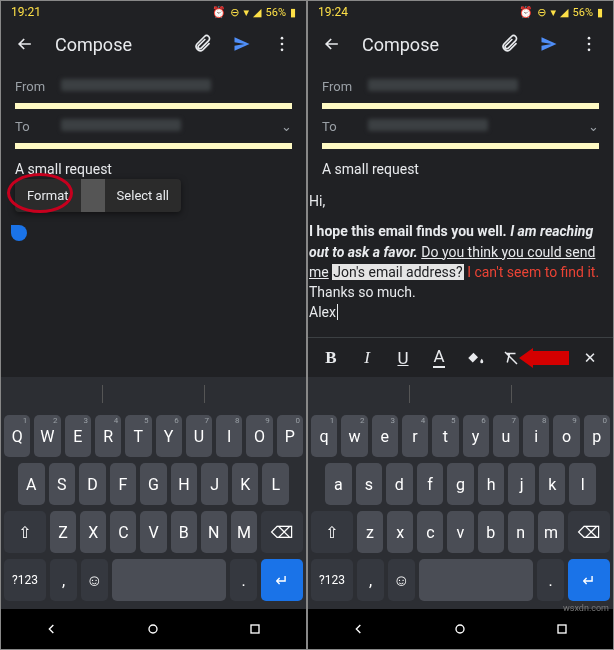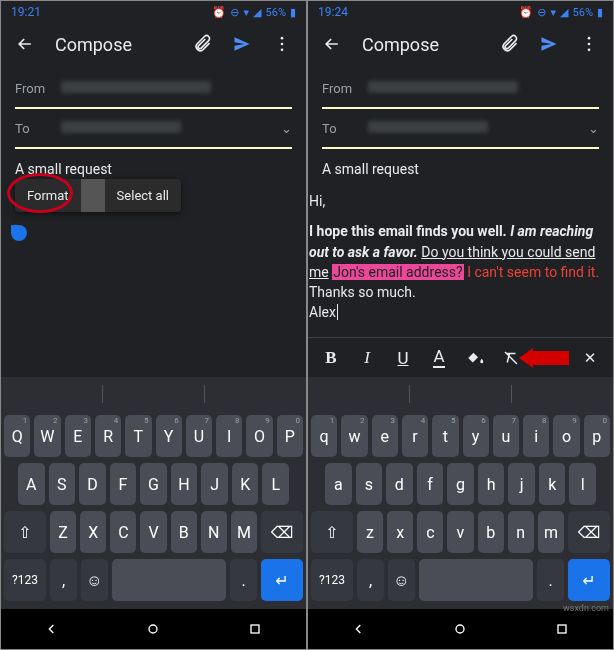--- a/index.html
+++ b/index.html
@@ -1,24 +1,24 @@
 <!DOCTYPE html>
 <html><head>
 <meta charset="utf-8">
 <style>
   * { box-sizing: border-box; margin: 0; padding: 0; font-family: Roboto, Arial, sans-serif; }
   body { background: #888; width: 614px; height: 650px; display: flex; gap: 2px; padding: 1px; font-size: 13px; color: #e8eaed; }
   .phone { width: 305px; height: 648px; background: #202124; display: flex; flex-direction: column; position: relative; }
-  .status { height: 22px; display: flex; justify-content: space-between; align-items: center; padding: 4px 10px; font-size: 12px; color: #3b82f6; }
+  .status { height: 22px; display: flex; justify-content: space-between; align-items: center; padding: 4px 10px; font-size: 12px; color: #fde047; }
   .status .icons { display: flex; align-items: center; gap: 4px; font-size: 11px; }
   .appbar { height: 42px; display: flex; align-items: center; padding: 0 6px; gap: 4px; }
   .appbar .title { flex: 1; font-size: 18px; color: #e8eaed; padding-left: 8px; }
   .appbar .ico, .iconbtn { width: 36px; height: 36px; display: flex; align-items: center; justify-content: center; color: #e8eaed; cursor: pointer; }
   .fields { padding: 4px 14px 0; }
-  .row { display: flex; align-items: center; height: 40px; border-bottom: 2px solid #fef9c3; font-size: 13px; }
+  .row { display: flex; align-items: center; height: 40px; border-bottom: 6px solid #fef9c3; font-size: 13px; }
   .row .lbl { width: 46px; color: #9aa0a6; }
   .row .val { flex: 1; color: #9aa0a6; }
   .row .chev { color: #9aa0a6; width: 16px; text-align: right; }
   .subject { padding: 12px 14px 8px; font-size: 14px; color: #e8eaed; }
   .body { padding: 6px 1px; font-size: 14px; line-height: 1.45; flex: 1; position: relative; }
   .ctxmenu { position: absolute; top: 178px; left: 14px; background: #2b2b2b; border-radius: 4px; display: flex; font-size: 13px; overflow: hidden; box-shadow: 0 2px 6px rgba(0,0,0,.5); z-index: 3; }
   .ctxmenu span { padding: 9px 12px; cursor: pointer; }
   .ctxmenu .sep { width: 1px; background: #555; }
   .redcircle { position: absolute; top: 172px; left: 6px; width: 66px; height: 40px; border: 3px solid #c7001e; border-radius: 50%; z-index: 4; pointer-events: none; }
   .bluehandle { position: absolute; top: 224px; left: 10px; width: 16px; height: 16px; background: #1a73e8; border-radius: 0 50% 50% 50%; }
@@ -32,21 +32,21 @@
   .keyboard { background: #2c2e33; padding: 4px 3px 2px; }
   .krow { display: flex; justify-content: center; gap: 4px; margin-bottom: 6px; }
   .key { flex: 1; height: 42px; background: #4a4d55; border-radius: 5px; display: flex; align-items: center; justify-content: center; color: #fff; font-size: 16px; position: relative; max-width: 27px; }
   .key .hint { position: absolute; top: 1px; right: 3px; font-size: 8px; color: #9aa0a6; }
   .key.dark { background: #35383f; }
   .key.wide { max-width: 42px; flex: 1.5; }
   .key.space { flex: 4; max-width: none; }
   .key.enter { background: #1a73e8; max-width: 42px; flex: 1.5; }
   .navbar { height: 40px; background: #000; display: flex; justify-content: space-around; align-items: center; }
   .navbar .nbtn { width: 40px; height: 40px; display: flex; align-items: center; justify-content: center; color: #fff; cursor: pointer; }
-  .hl-green { background: #ec4899; color: #202124; padding: 0 1px; }
+  .hl-green { background: #e5e5e5; color: #202124; padding: 0 1px; }
   .hl-red { color: #ea4335; }
   .ul { text-decoration: underline; }
   .it { font-style: italic; }
   .bd { font-weight: 700; }
   .cursor { border-right: 1px solid #e8eaed; padding-right: 1px; }
   svg { display: block; }
   .watermark { position: absolute; bottom: 36px; right: 4px; font-size: 9px; color: #777; z-index: 5; }
   .underA { border-bottom: 2px solid #e8eaed; padding-bottom: 1px; line-height: 1; }
 </style>
 </head>

